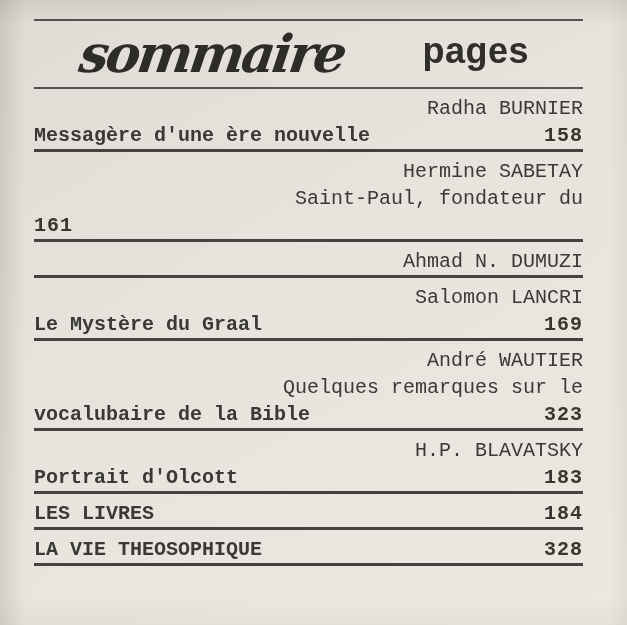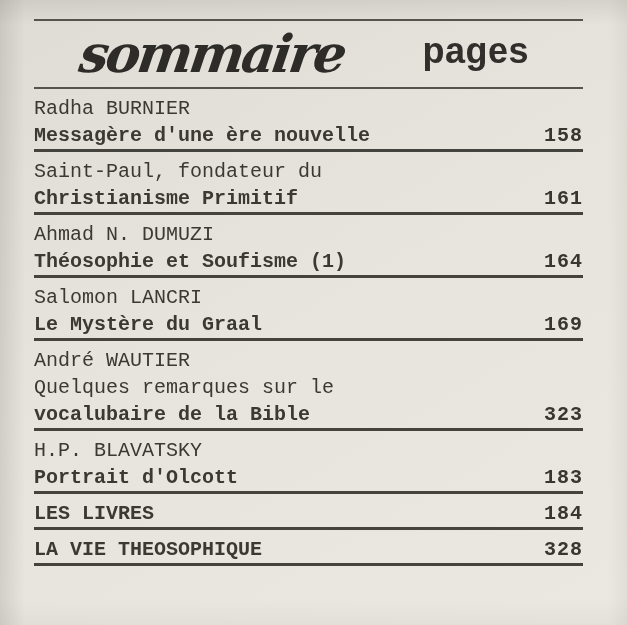--- a/index.html
+++ b/index.html
@@ -67,20 +67,21 @@
     margin-right: 54px;
     position: relative;
     top: -3px;
   }
   .toc-entry {
     padding: 6px 0 0 0;
     border-bottom: 3px solid #44433d;
     font-size: 20px;
     line-height: 27px;
     color: #3a3934;
+    text-align: right;
   }
   .toc-entry .author,
   .toc-entry .title-line {
     white-space: nowrap;
   }
   .row {
     display: flex;
     justify-content: space-between;
     align-items: baseline;
     font-weight: bold;
@@ -104,33 +105,29 @@
 
     <section class="toc-entry">
       <div class="author">Radha BURNIER</div>
       <div class="row">
         <span class="title-line">Messagère d'une ère nouvelle</span>
         <span class="pagenum">158</span>
       </div>
     </section>
 
     <section class="toc-entry">
+      <div class="author">Hermine SABETAY</div>
       <div class="title-line">Saint-Paul, fondateur du</div>
       <div class="row">
-        <span class="title-line">Christianisme Primitif</span>
         <span class="pagenum">161</span>
       </div>
     </section>
 
     <section class="toc-entry">
       <div class="author">Ahmad N. DUMUZI</div>
-      <div class="row">
-        <span class="title-line">Théosophie et Soufisme (1)</span>
-        <span class="pagenum">164</span>
-      </div>
     </section>
 
     <section class="toc-entry">
       <div class="author">Salomon LANCRI</div>
       <div class="row">
         <span class="title-line">Le Mystère du Graal</span>
         <span class="pagenum">169</span>
       </div>
     </section>
 

